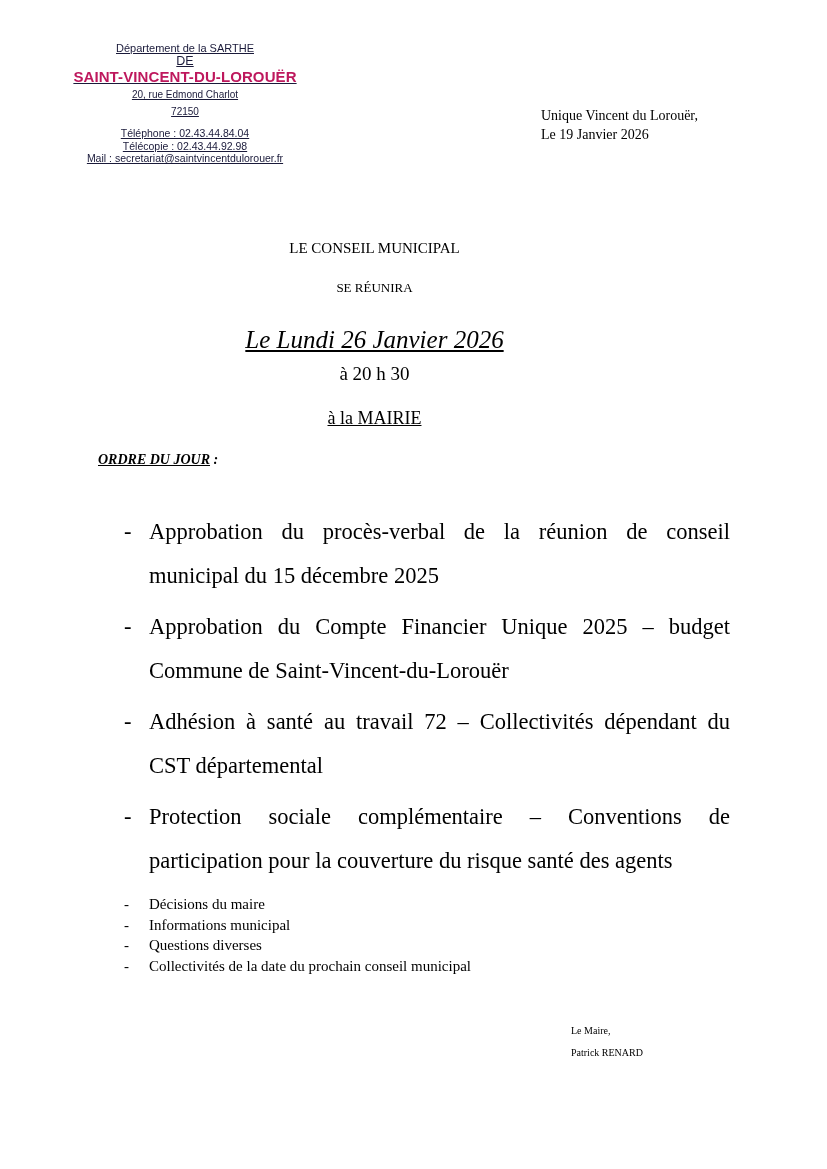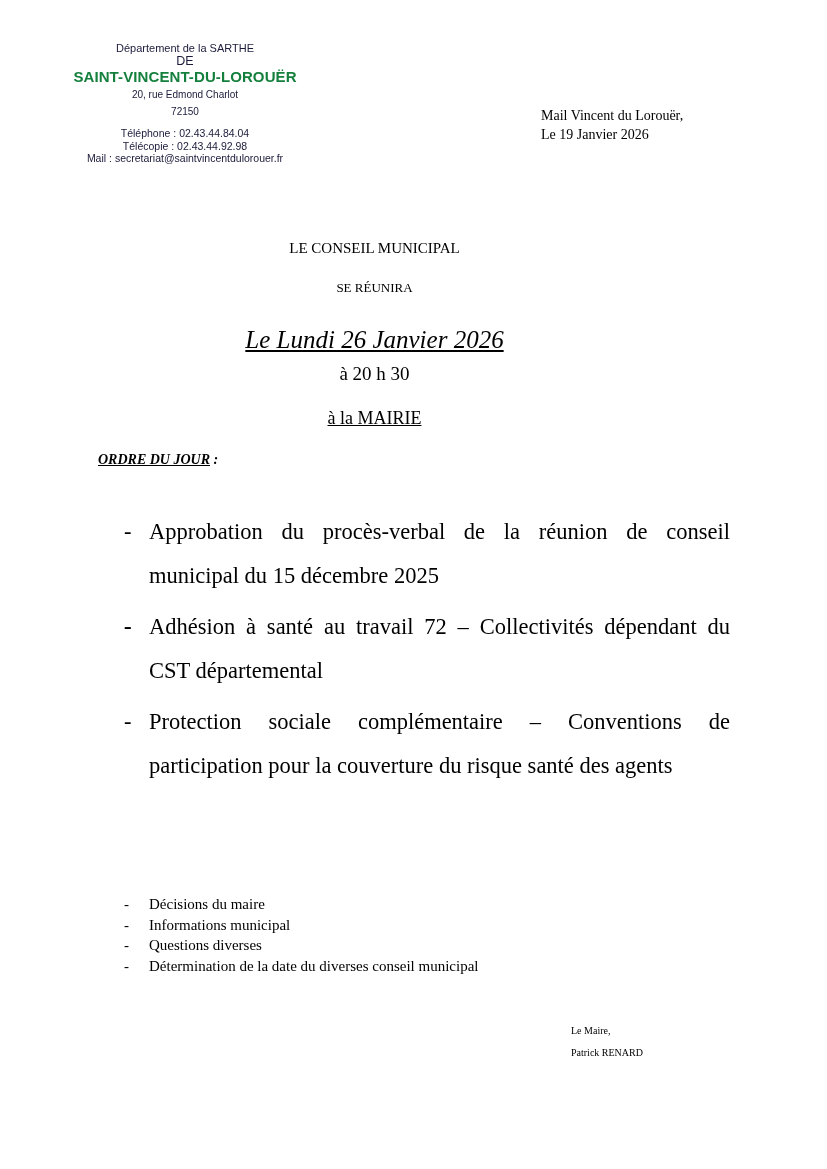--- a/index.html
+++ b/index.html
@@ -1,20 +1,20 @@
 <!DOCTYPE html>
 <html><head>
 <meta charset="utf-8">
 <style>
   html, body { margin: 0; padding: 0; background: #ffffff; }
   body { width: 827px; height: 1169px; position: relative; overflow: hidden; color: #000; font-family: "Liberation Serif", serif; }
-  .letterhead { position: absolute; left: 40px; top: 40px; width: 290px; text-align: center; font-family: "Liberation Sans", sans-serif; color: #1a1a3a; }
+  .letterhead { position: absolute; left: 40px; top: 40px; width: 290px; text-align: center; font-family: "Liberation Sans", sans-serif; color: #1a1a3a; text-decoration: underline; }
   .lh-dept { font-size: 11px; margin-top: 2px; }
   .lh-mairie { font-size: 12.5px; margin-top: 10px; line-height: 14px; }
-  .lh-name { font-size: 15px; font-weight: bold; color: #15803d; margin-top: 0px; letter-spacing: 0.1px; }
+  .lh-name { font-size: 15px; font-weight: bold; color: #be185d; margin-top: 0px; letter-spacing: 0.1px; }
   .lh-addr { font-size: 10px; line-height: 15px; margin-top: 2px; }
   .lh-contact { font-size: 10.5px; line-height: 12.5px; margin-top: 8px; }
   .place-date { position: absolute; left: 541px; top: 106px; font-size: 14px; line-height: 19px; }
   .title { position: absolute; left: 0; width: 749px; text-align: center; font-weight: normal; }
   .t1 { top: 240px; font-size: 15px; }
   .t2 { top: 280px; font-size: 13px; }
   .t3 { top: 326px; font-size: 25px; font-style: italic; text-decoration: underline; }
   .t4 { top: 363px; font-size: 19px; }
   .t5 { top: 408px; font-size: 18px; text-decoration: underline; }
   .odj { position: absolute; left: 98px; top: 452px; font-size: 14px; font-weight: bold; font-style: italic; }
@@ -35,42 +35,42 @@
   <div class="lh-mairie" style="margin-top:0">DE</div>
   <div class="lh-name">SAINT-VINCENT-DU-LOROUËR</div>
   <div class="lh-addr">20, rue Edmond Charlot</div>
   <div class="lh-addr">72150</div>
   <div class="lh-contact">Téléphone : 02.43.44.84.04</div>
   <div class="lh-contact" style="margin-top:0">Télécopie : 02.43.44.92.98</div>
   <div class="lh-contact" style="margin-top:0">Mail : secretariat@saintvincentdulorouer.fr</div>
 </div>
 
 <div class="place-date">
-  <div>Mail Vincent du Lorouër,</div>
+  <div>Unique Vincent du Lorouër,</div>
   <div>Le 19 Janvier 2026</div>
 </div>
 
 <div class="title t1">LE CONSEIL MUNICIPAL</div>
 <div class="title t2">SE RÉUNIRA</div>
 <div class="title t3">Le Lundi 26 Janvier 2026</div>
 <div class="title t4">à 20 h 30</div>
 <div class="title t5">à la MAIRIE</div>
 
 <div class="odj"><span class="u">ORDRE DU JOUR</span><span> :</span></div>
 
 <ul class="main-list">
   <li><span class="dash">-</span><span>Approbation du procès-verbal de la réunion de conseil municipal du 15 décembre 2025</span></li>
-  <li><span class="dash">-</span></li>
+  <li><span class="dash">-</span><span>Approbation du Compte Financier Unique 2025 – budget Commune de Saint-Vincent-du-Lorouër</span></li>
   <li><span class="dash">-</span><span>Adhésion à santé au travail 72 – Collectivités dépendant du CST départemental</span></li>
   <li><span class="dash">-</span><span>Protection sociale complémentaire – Conventions de participation pour la couverture du risque santé des agents</span></li>
 </ul>
 
 <ul class="sub-list">
   <li><span class="dash">-</span><span>Décisions du maire</span></li>
   <li><span class="dash">-</span><span>Informations municipal</span></li>
   <li><span class="dash">-</span><span>Questions diverses</span></li>
-  <li><span class="dash">-</span><span>Détermination de la date du diverses conseil municipal</span></li>
+  <li><span class="dash">-</span><span>Collectivités de la date du prochain conseil municipal</span></li>
 </ul>
 
 <div class="signature">
   <div>Le Maire,</div>
   <div>Patrick RENARD</div>
 </div>
 
 </body></html>

